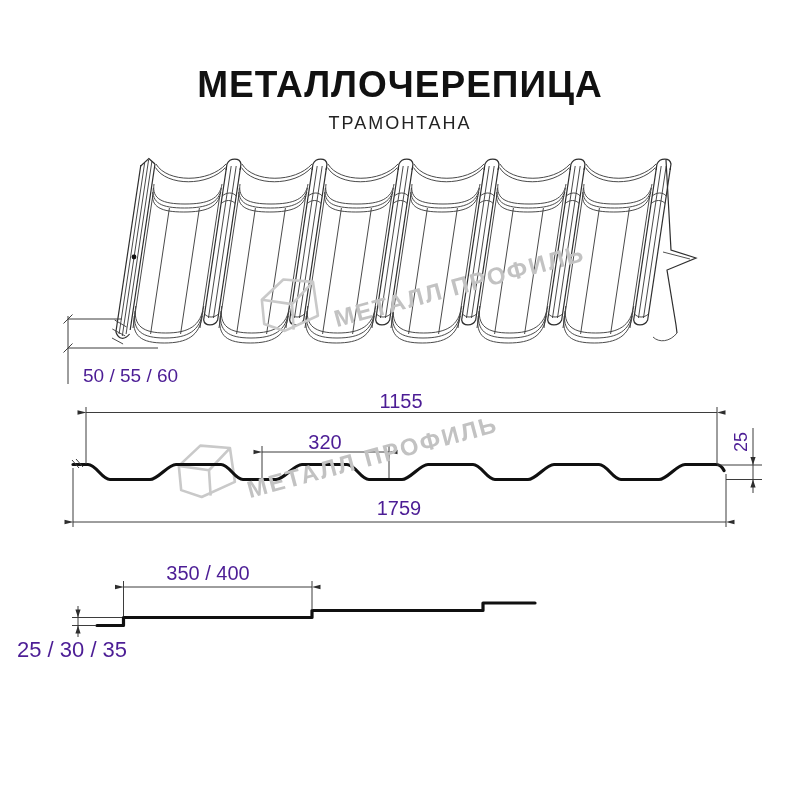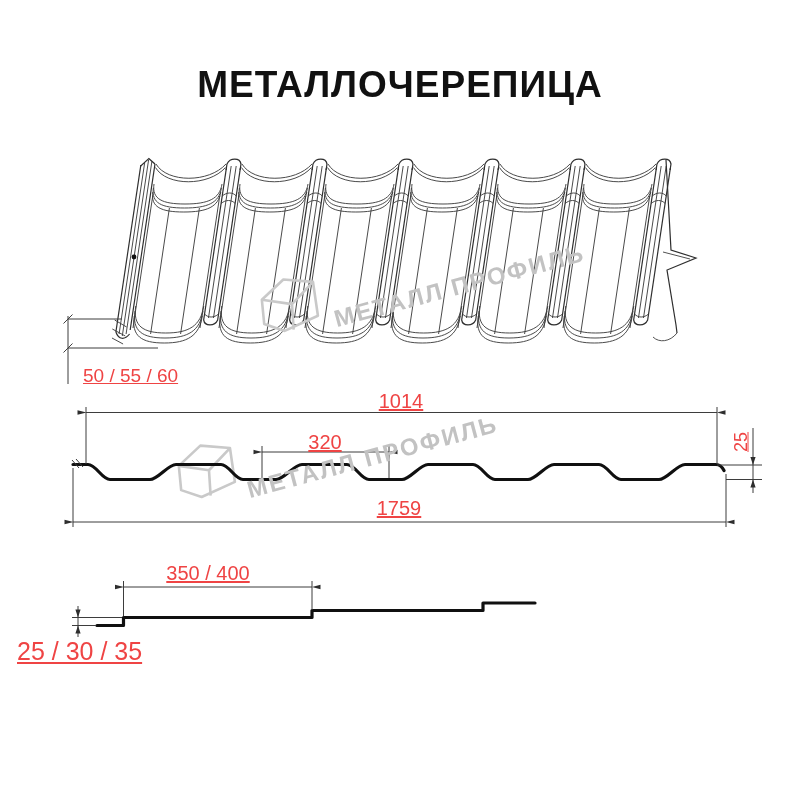--- a/index.html
+++ b/index.html
@@ -3,29 +3,29 @@
 <meta charset="utf-8">
 <style>
   html,body{margin:0;padding:0;background:#fff;}
   #page{position:relative;width:800px;height:800px;background:#ffffff;overflow:hidden;
         font-family:"Liberation Sans","DejaVu Sans",sans-serif;color:#1c1c1c;}
   .abs{position:absolute;white-space:nowrap;}
   .title{left:0;top:64px;width:800px;text-align:center;font-size:37px;font-weight:800;
          letter-spacing:1px;color:#111;}
   .subtitle{left:0;top:113px;width:800px;text-align:center;font-size:18px;font-weight:500;
             letter-spacing:2px;color:#222;}
-  .dim{font-size:20px;font-weight:400;color:#ef4444;text-decoration:underline;}
+  .dim{font-size:20px;font-weight:400;color:#4c1d95;}
   .ctr{transform:translateX(-50%);}
   .dim-5560{left:83px;top:365px;font-size:19px;}
   .dim-1155{left:401px;top:390px;}
   .dim-230{left:325px;top:431px;}
   .dim-25{left:741px;top:442px;transform:translate(-50%,-50%) rotate(-90deg);font-size:18px;}
   .dim-1195{left:399px;top:497px;}
   .dim-350400{left:208px;top:562px;}
-  .dim-253035{left:17px;top:637px;font-size:25px;}
+  .dim-253035{left:17px;top:637px;font-size:22px;}
   .wm{font-size:24px;font-weight:700;letter-spacing:2px;color:#c2c2c2;
       transform-origin:left top;transform:rotate(-15deg);}
   .wm1{left:331px;top:306px;}
   .wm2{left:244px;top:477px;}
   svg{position:absolute;left:0;top:0;}
   .ln{stroke:#3d3d3d;stroke-width:0.9;fill:none;}
   .lnb{stroke:#2e2e2e;stroke-width:1.2;fill:none;}
   .thick{stroke:#101010;stroke-width:3.2;fill:none;stroke-linejoin:round;stroke-linecap:round;}
   .dimln{stroke:#3d3d3d;stroke-width:1;fill:none;}
   .arr{fill:#2e2e2e;stroke:none;}
@@ -148,26 +148,27 @@
       <path class="arr" d="M78,617.5 l-2.6,-8 h5.2 Z M78,625.5 l-2.6,8 h5.2 Z"></path>
     </g>
 
     <g class="logo" transform="rotate(-15 262 308)">
       <path d="M264,300 L290,286 L318,296 L314,330 L278,336 L260,324 Z"></path>
       <path d="M264,300 L292,312 L318,296 M292,312 L287,337"></path>
     </g>
   </svg>
 
   <div class="abs title">МЕТАЛЛОЧЕРЕПИЦА</div>
+  <div class="abs subtitle">ТРАМОНТАНА</div>
 
   <span class="abs wm wm1">МЕТАЛЛ ПРОФИЛЬ</span>
   <span class="abs wm wm2">МЕТАЛЛ ПРОФИЛЬ</span>
 
   <span class="abs dim dim-5560">50 / 55 / 60</span>
 
-  <span class="abs dim ctr dim-1155">1014</span>
+  <span class="abs dim ctr dim-1155">1155</span>
   <span class="abs dim ctr dim-230">320</span>
   <span class="abs dim dim-25">25</span>
   <span class="abs dim ctr dim-1195">1759</span>
 
   <span class="abs dim ctr dim-350400">350 / 400</span>
   <span class="abs dim dim-253035">25 / 30 / 35</span>
 </div>
 
 </body></html>

